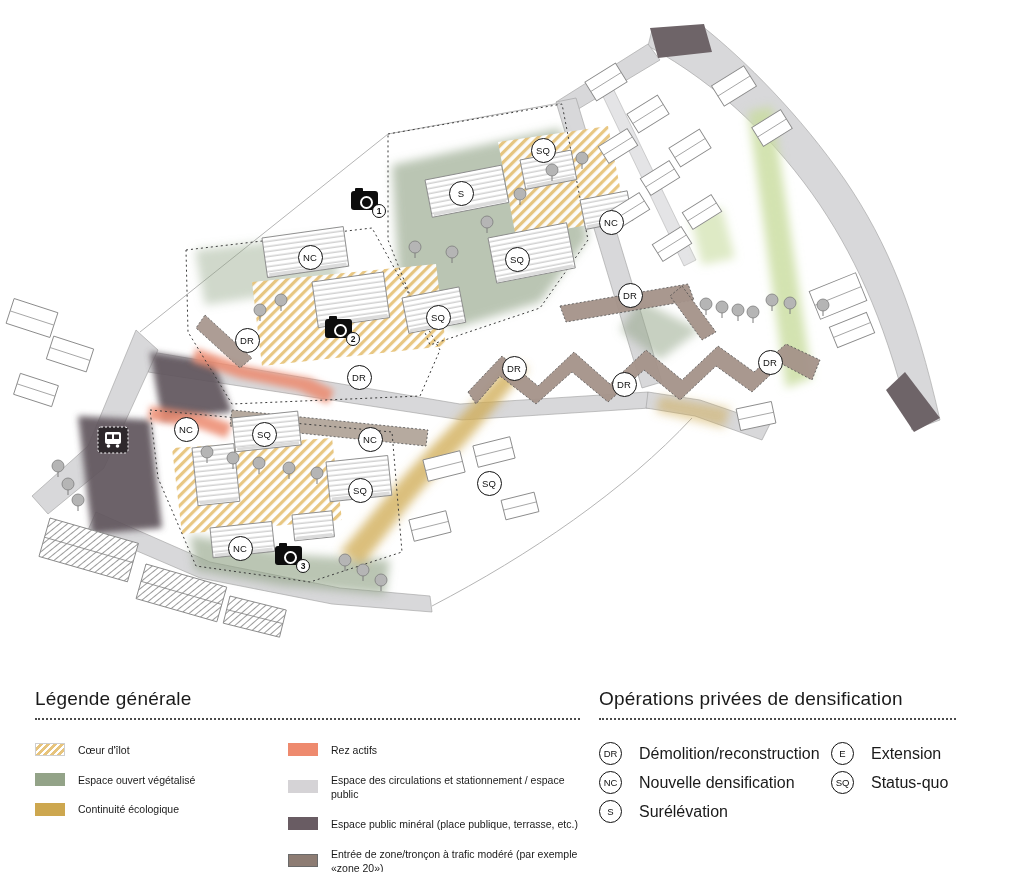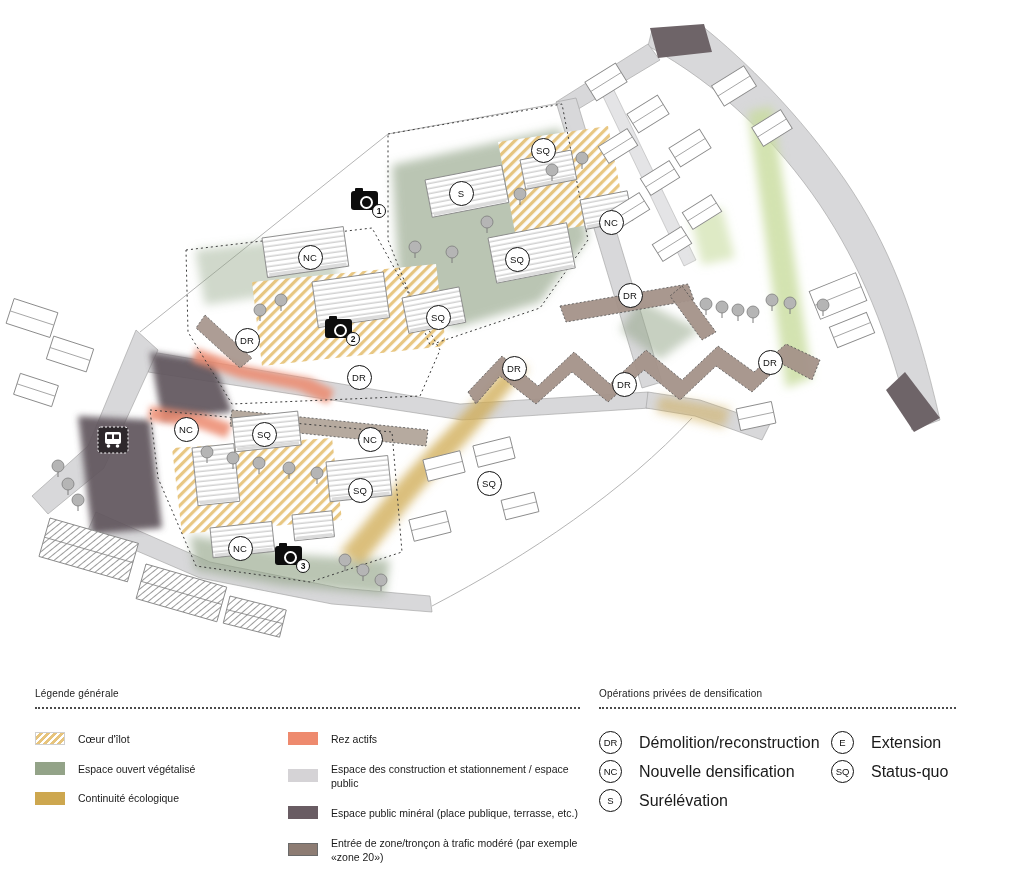--- a/index.html
+++ b/index.html
@@ -12,21 +12,21 @@
     font-size:9.5px;color:#111;letter-spacing:.2px}
   .camera{position:absolute;width:27px;height:19px;margin-left:-14px;margin-top:-11px;background:#0d0d0d;border-radius:3px}
   .camera:before{content:"";position:absolute;left:50%;top:50%;width:9px;height:9px;margin:-4.5px 0 0 -4.5px;
     border:2px solid #fff;border-radius:50%}
   .camera:after{content:"";position:absolute;top:-3px;left:4px;width:8px;height:4px;background:#0d0d0d;border-radius:1px}
   .cam-badge{position:absolute;right:-8px;bottom:-8px;width:14px;height:14px;border-radius:50%;background:#fff;
     border:1.2px solid #111;font-size:8.5px;font-weight:bold;display:flex;align-items:center;justify-content:center;color:#111}
   .legend{position:absolute;top:688px}
   #legend-general{left:35px;width:545px}
   #legend-ops{left:599px;width:357px}
-  .legend h2{font-size:10px;font-weight:400;color:#1a1a1a;letter-spacing:.2px}
+  .legend h2{font-size:19px;font-weight:400;color:#1a1a1a;letter-spacing:.2px}
   .dotline{margin-top:8px;border-top:2px dotted #4a4a4a;height:0}
   .cols{display:flex;margin-top:22px}
   #legend-general .col1{width:253px}
   #legend-general .col2{width:292px}
   #legend-ops .col1{width:232px}
   #legend-ops .col2{width:125px}
   .lrow{display:flex;align-items:center;margin-bottom:14px;min-height:14px}
   .swatch{width:30px;height:13px;flex:0 0 30px;margin-right:13px;margin-top:0}
   .llabel{font-size:10.5px;color:#1a1a1a;line-height:1.4;padding-top:1px}
   .orow{display:flex;align-items:center;margin-bottom:6px;height:23px}
@@ -427,21 +427,21 @@
           <span class="llabel">Continuité écologique</span>
         </div>
       </div>
     <div class="col2">
         <div class="lrow">
           <span class="swatch" style="background: rgb(238, 138, 110);"></span>
           <span class="llabel">Rez actifs</span>
         </div>
         <div class="lrow">
           <span class="swatch" style="background: rgb(213, 211, 214);"></span>
-          <span class="llabel">Espace des construction et stationnement / espace public</span>
+          <span class="llabel">Espace des circulations et stationnement / espace public</span>
         </div>
         <div class="lrow">
           <span class="swatch" style="background: rgb(105, 92, 99);"></span>
           <span class="llabel">Espace public minéral (place publique, terrasse, etc.)</span>
         </div>
         <div class="lrow">
           <span class="swatch" style="background: rgb(141, 124, 115); border: 1.5px solid rgb(106, 106, 106);"></span>
           <span class="llabel">Entrée de zone/tronçon à trafic modéré (par exemple «zone 20»)</span>
         </div>
       </div>

